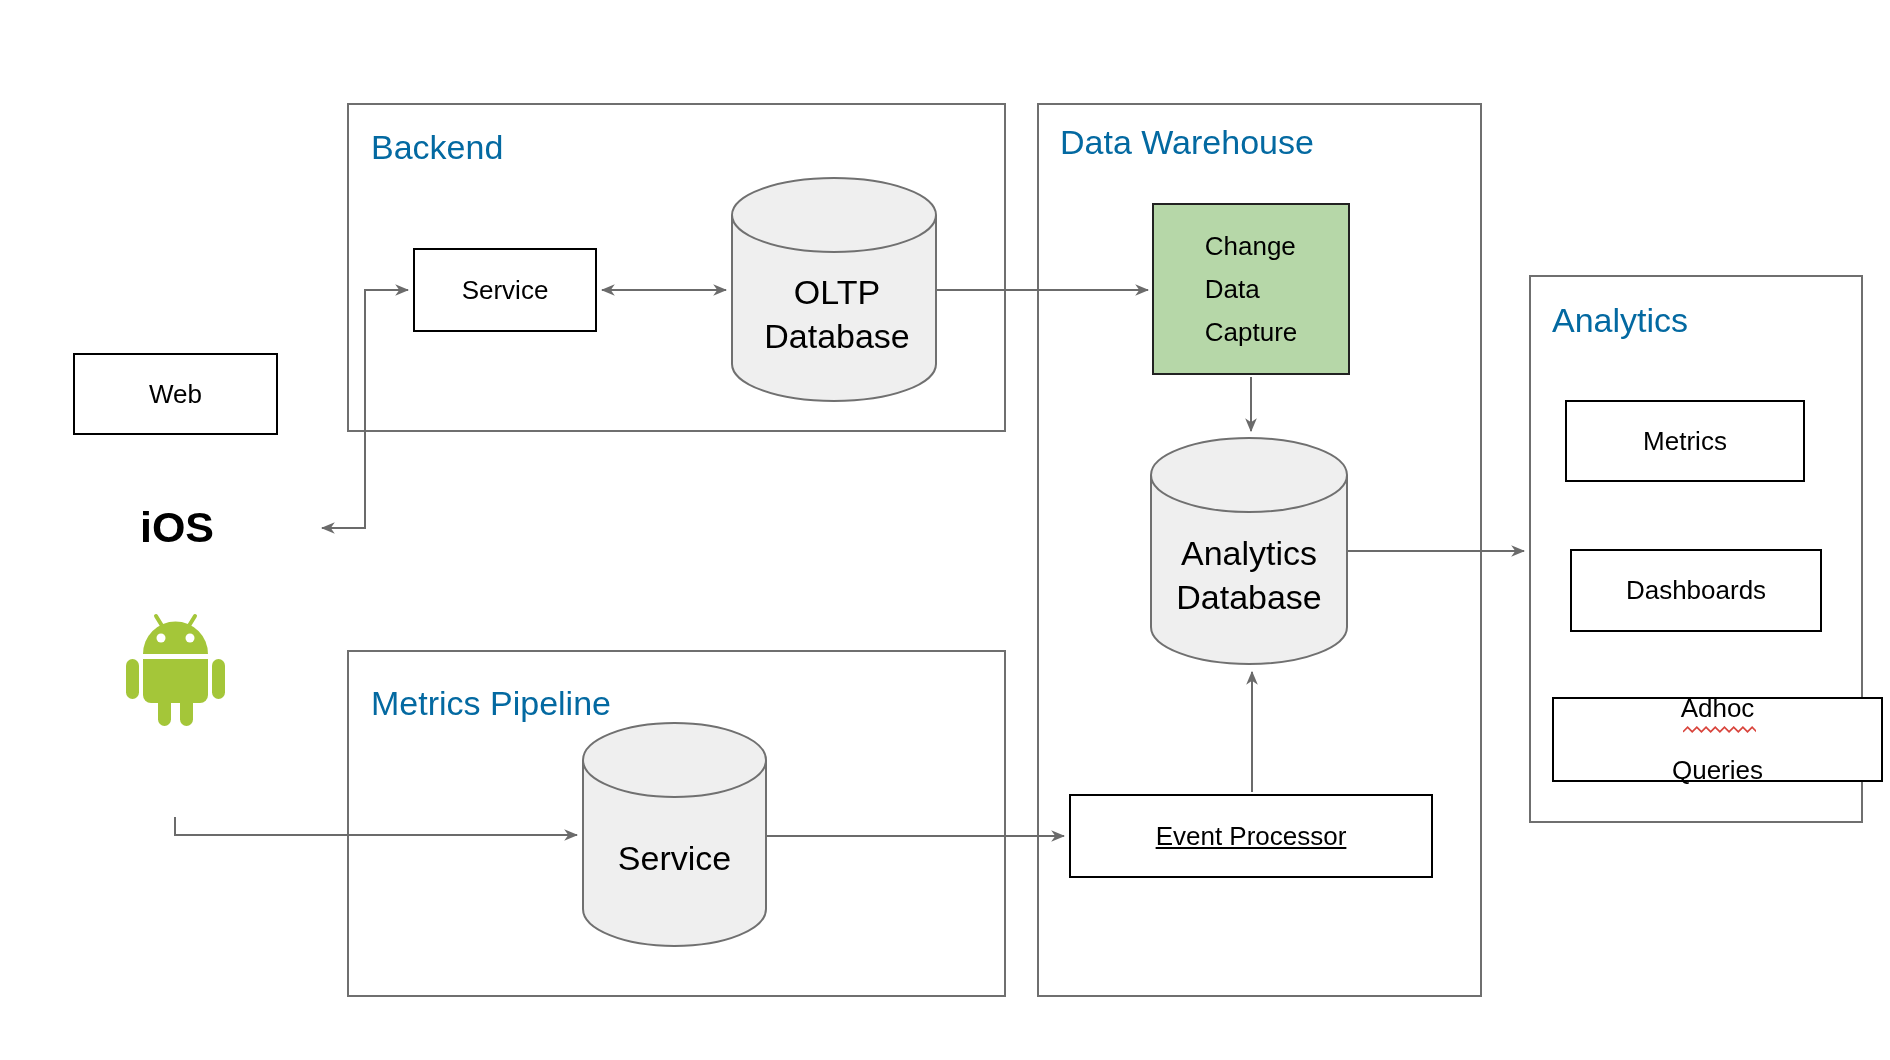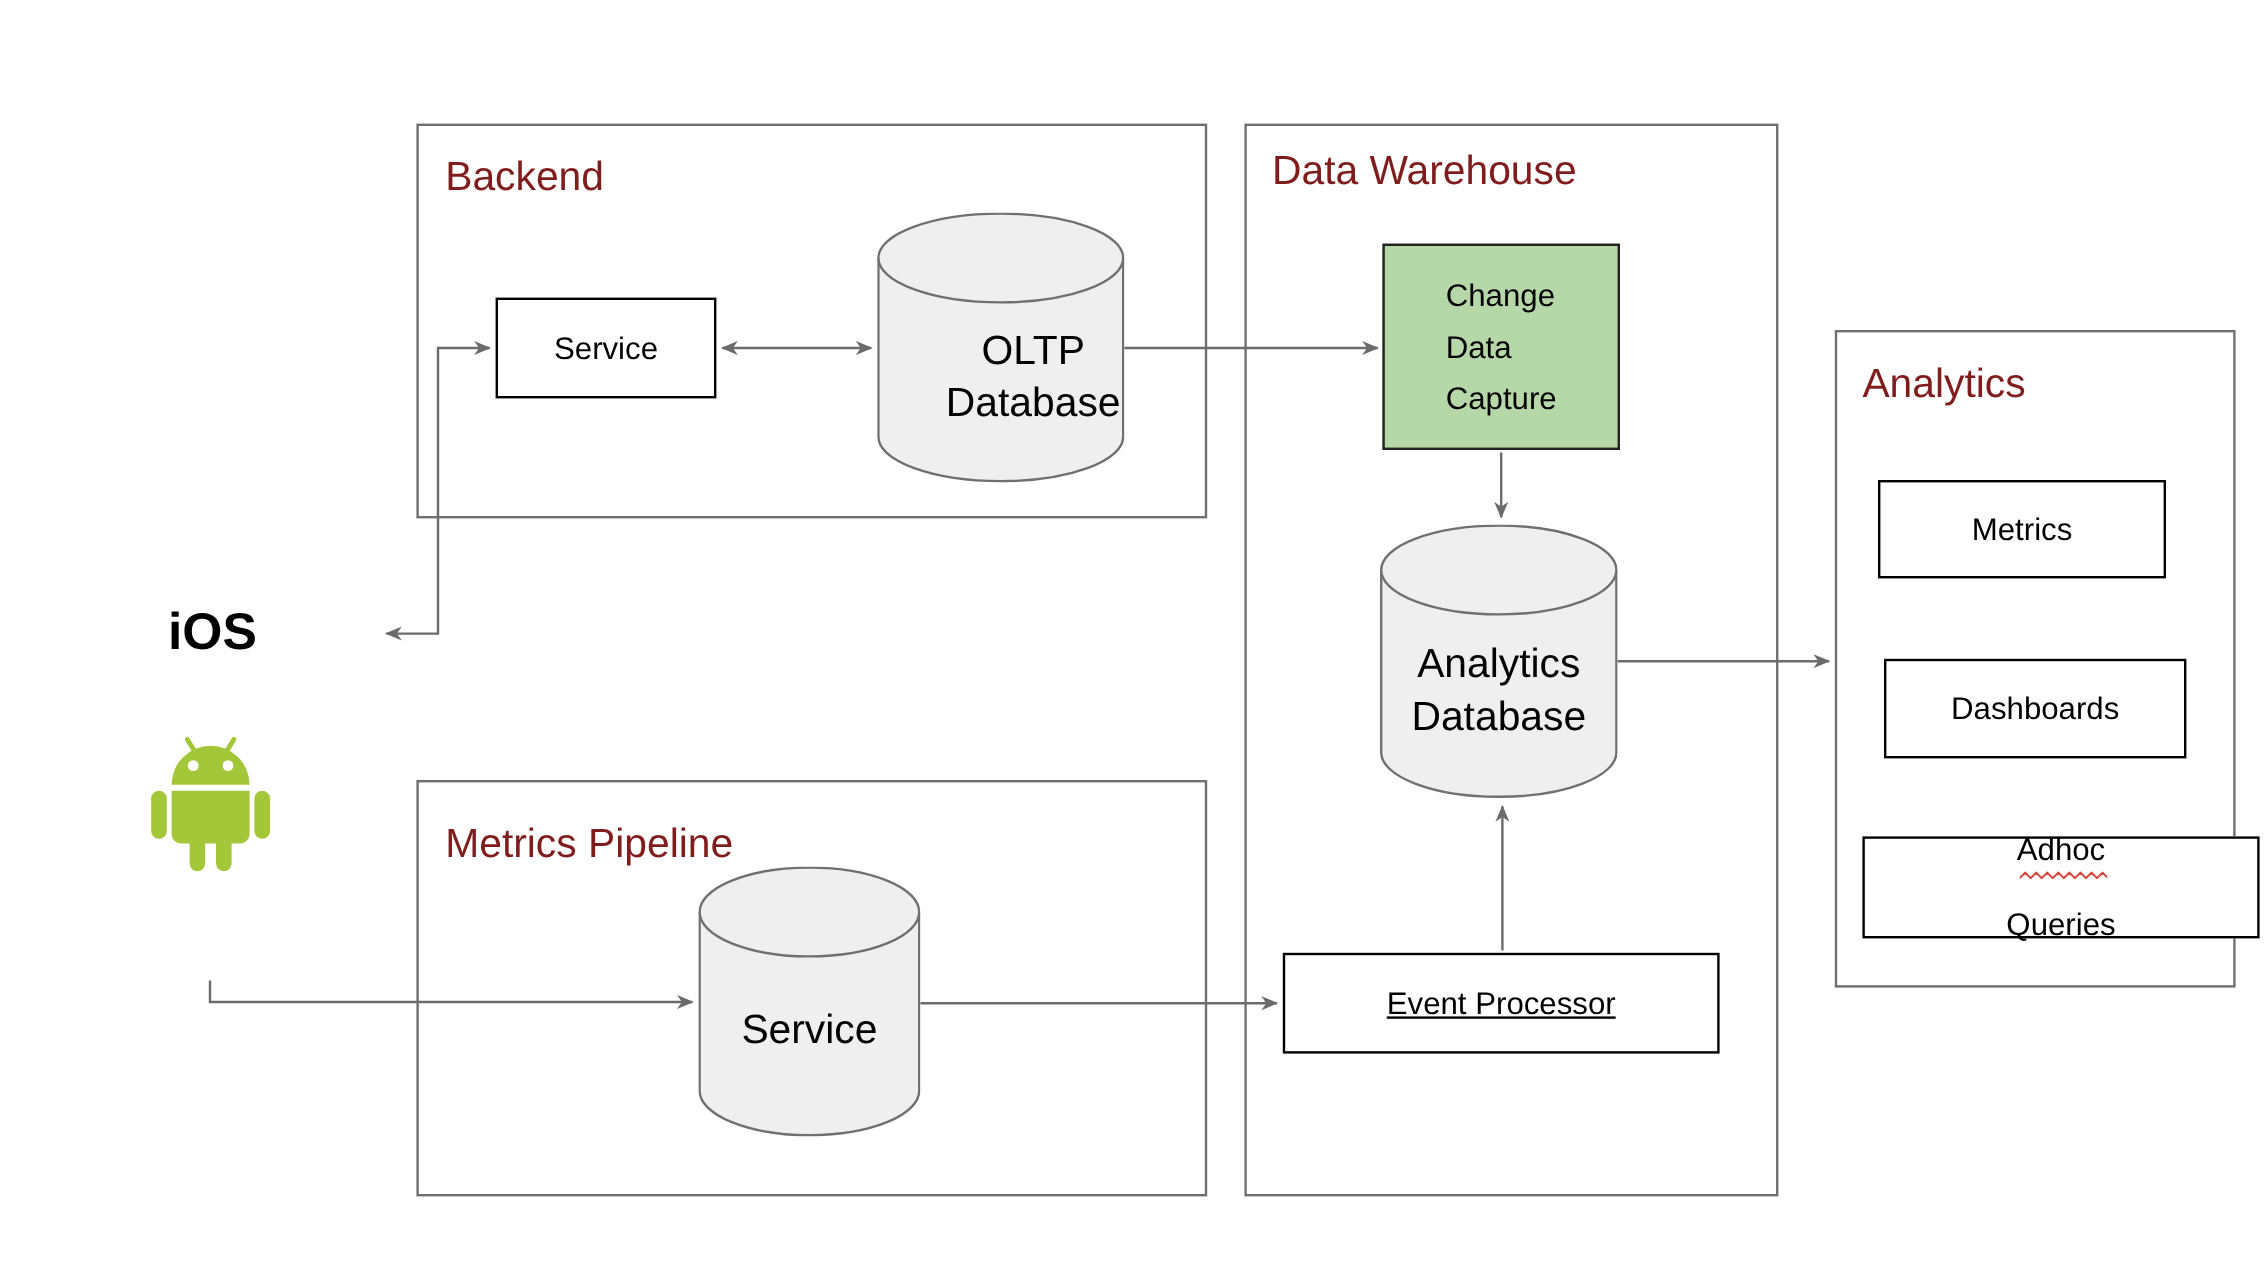--- a/index.html
+++ b/index.html
@@ -5,21 +5,21 @@
   html,body{margin:0;padding:0;background:#fff;}
   .canvas{
     position:relative;width:1890px;height:1060px;background:#fff;overflow:hidden;
     font-family:"Liberation Sans", sans-serif;color:#000;
   }
   .group{
     position:absolute;border:2px solid var(--group_border,#6f6f6f);background:transparent;
     box-sizing:border-box;z-index:1;
   }
   .group-title{
-    display:inline-block;font-size:34px;line-height:38px;color:#7f1d1d;white-space:nowrap;text-align:center;
+    display:inline-block;font-size:34px;line-height:38px;color:#0369a1;white-space:nowrap;text-align:center;
   }
   .node{
     position:absolute;border:2px solid var(--node_border,#000);background:#fff;
     box-sizing:border-box;display:flex;align-items:center;justify-content:center;
     font-size:26px;text-align:left;z-index:10;
   }
   .node.green{background:var(--cdc_fill,#b6d7a8);border-color:#222;}
   .prelines{white-space:pre-line;line-height:44px;}
   .cyl{position:absolute;z-index:10;}
   .cyl svg{position:absolute;left:0;top:0;}
@@ -72,20 +72,23 @@
       <polyline points="602,290 726,290" marker-start="url(#arrs)" marker-end="url(#arr)"></polyline>
       <polyline points="937,290 1148,290" marker-end="url(#arr)"></polyline>
       <polyline points="1251,377 1251,431" marker-end="url(#arr)"></polyline>
       <polyline points="1348,551 1524,551" marker-end="url(#arr)"></polyline>
       <polyline points="1252,792 1252,672" marker-end="url(#arr)"></polyline>
       <polyline points="767,836 1064,836" marker-end="url(#arr)"></polyline>
       <polyline points="175,817 175,835 577,835" marker-end="url(#arr)"></polyline>
     </g>
   </svg>
 
+  <div class="node" style="left:73px;top:353px;width:205px;height:82px;">
+    <span>Web</span>
+  </div>
 
   <div class="ios-label" style="left:37px;top:503px;width:280px;">
     <span>iOS</span>
   </div>
 
   <svg class="android" style="left:123px;top:608px;" width="105" height="122" viewBox="0 0 105 122">
     <g fill="var(--android_green,#a4c639)" stroke="none">
       <line x1="33" y1="8" x2="41" y2="21" stroke="var(--android_green,#a4c639)" stroke-width="4" stroke-linecap="round"></line>
       <line x1="72" y1="8" x2="64" y2="21" stroke="var(--android_green,#a4c639)" stroke-width="4" stroke-linecap="round"></line>
       <path d="M20,46 A32.5,32.5 0 0 1 85,46 Z"></path>
@@ -96,21 +99,21 @@
       <path d="M20,51 h65 v36 a8,8 0 0 1 -8,8 h-49 a8,8 0 0 1 -8,-8 z"></path>
       <rect x="3" y="51" width="13" height="40" rx="6.5"></rect>
       <rect x="89" y="51" width="13" height="40" rx="6.5"></rect>
     </g>
   </svg>
 
   <div class="node" style="left:413px;top:248px;width:184px;height:84px;">
     <span>Service</span>
   </div>
 
-  <div class="cyl" style="left:731px;top:177px;width:212px;height:225px;padding-left:48px;">
+  <div class="cyl" style="left:731px;top:177px;width:212px;height:225px;">
     <svg width="206" height="225" viewBox="0 0 206 225">
       <path d="M1,38 L1,187 A102,37 0 0 0 205,187 L205,38" fill="var(--cylinder_fill,#efefef)" stroke="var(--cylinder_stroke,#707070)" stroke-width="2"></path>
       <ellipse cx="103" cy="38" rx="102" ry="37" fill="var(--cylinder_fill,#efefef)" stroke="var(--cylinder_stroke,#707070)" stroke-width="2"></ellipse>
     </svg>
     <div class="cyl-label prelines">OLTP
 Database</div>
   </div>
 
   <div class="cyl" style="left:582px;top:722px;width:185px;height:225px;">
     <svg width="185" height="225" viewBox="0 0 185 225">

